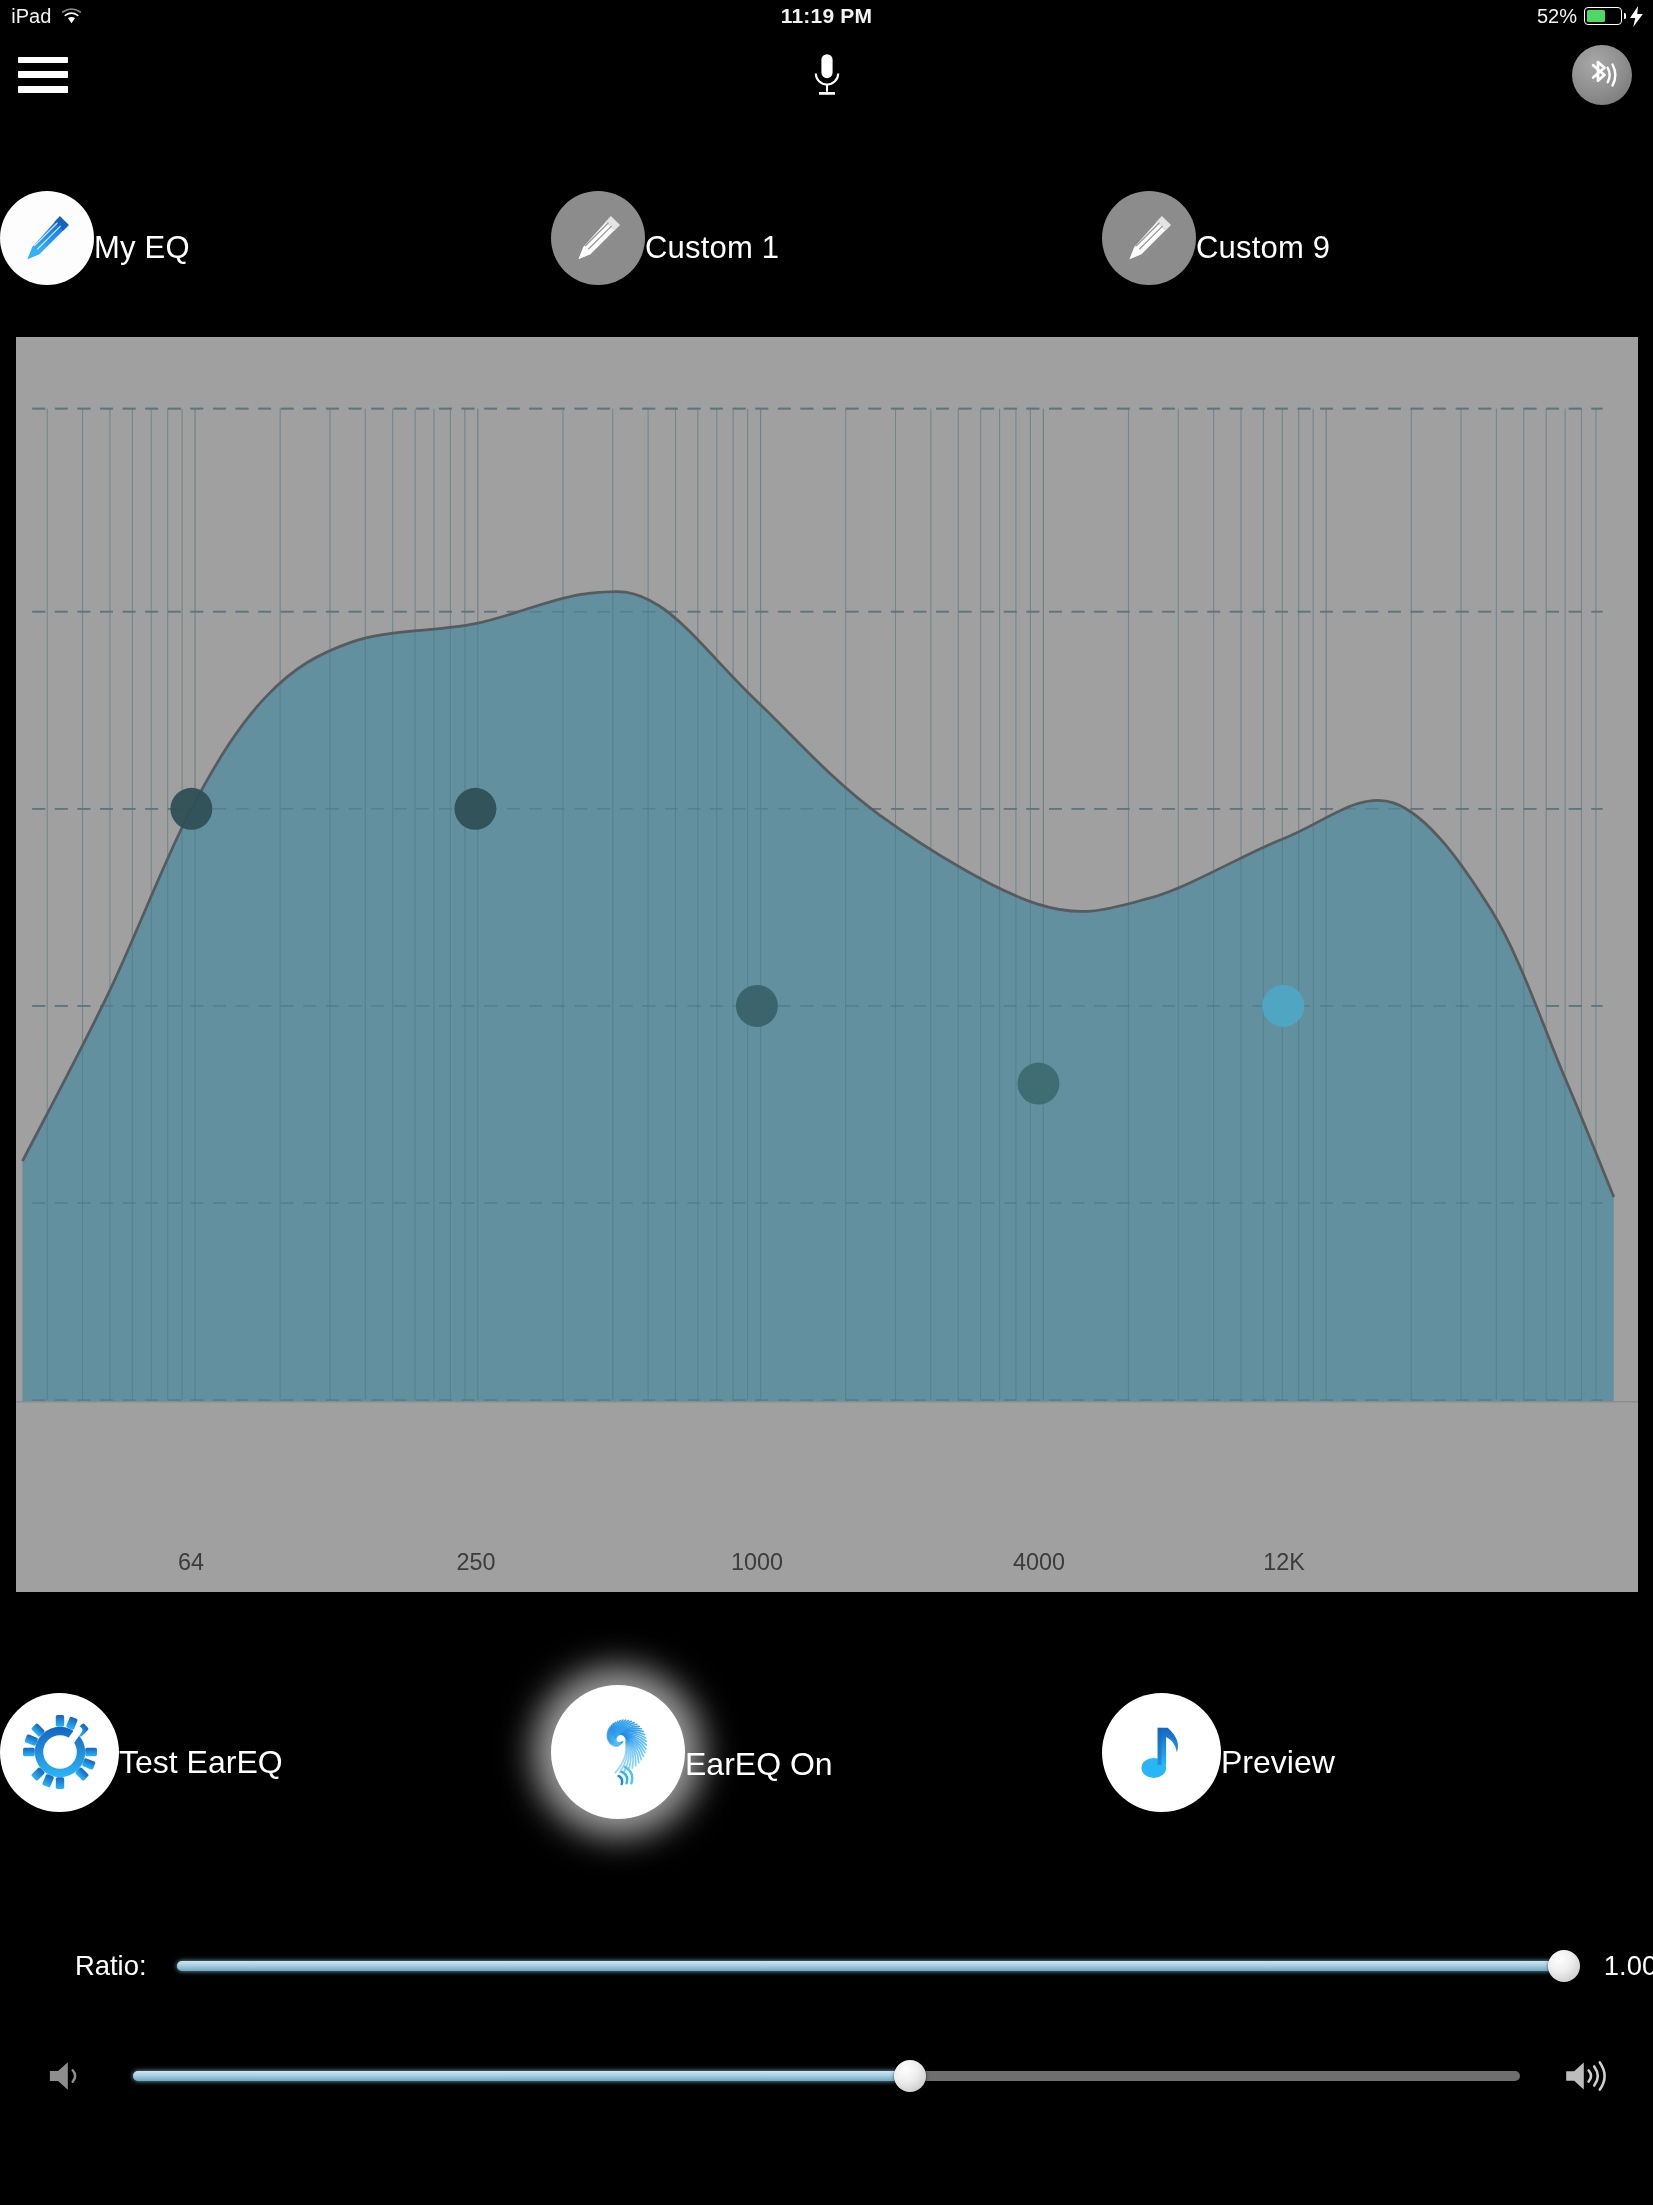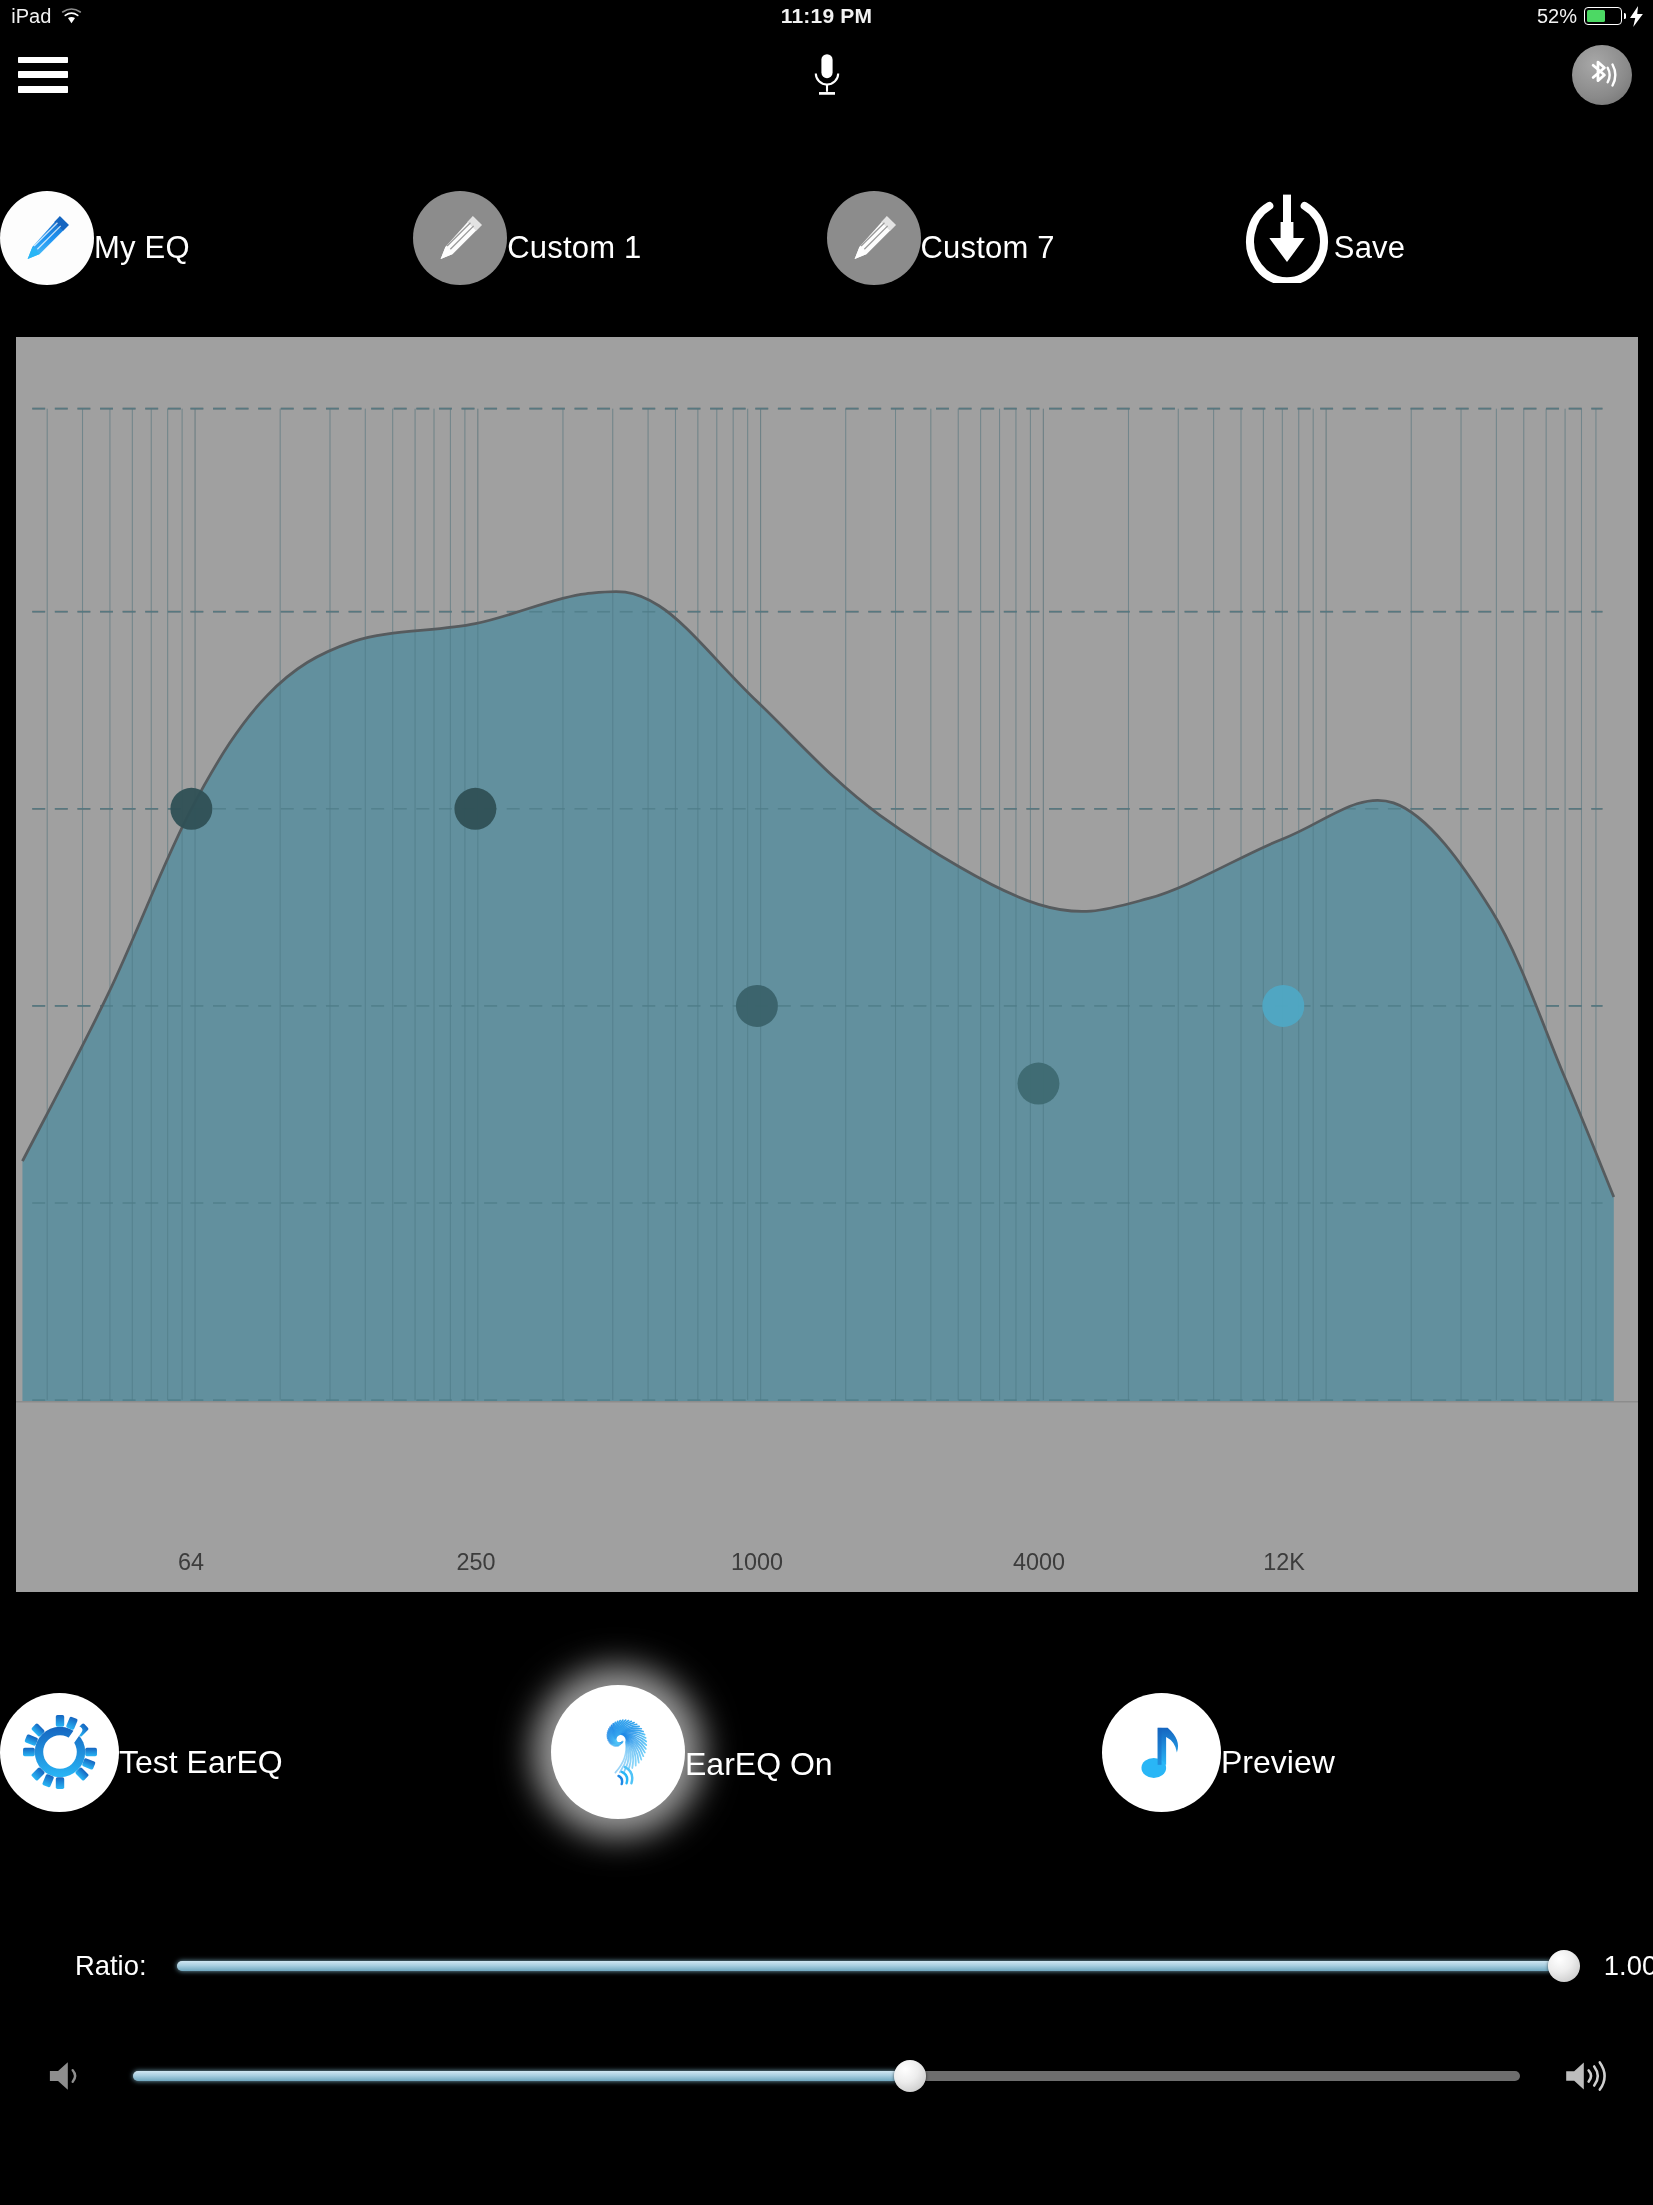--- a/index.html
+++ b/index.html
@@ -348,33 +348,23 @@
   <div class="preset">
     <div class="circle inactive">
       <svg viewBox="0 0 72 72" width="58" height="58">
         <path d="M52 9 L63 20 L27 56 L12 62 L18 47 Z" fill="#fdfdfd"></path>
         <path d="M52 9 L63 20 L56 27 L45 16 Z" fill="#e3e3e3"></path>
         <path d="M18 47 L27 56 L12 62 Z" fill="#ffffff"></path>
         <line x1="24" y1="50" x2="53" y2="21" stroke="#9a9a9a" stroke-width="1.6"></line>
         <line x1="20" y1="46" x2="49" y2="17" stroke="#9a9a9a" stroke-width="1.6"></line>
       </svg>
     </div>
-    <div class="label">Custom 7</div>
-  </div>
-
-  <div class="preset">
-    <div class="circle bare">
-      <svg viewBox="0 0 104 112" width="84" height="90">
-        <path d="M30 16 A46 50 0 1 0 74 16" stroke="#fff" stroke-width="10" fill="none" stroke-linecap="round"></path>
-        <path d="M52 2 L52 50" stroke="#fff" stroke-width="10" stroke-linecap="butt"></path>
-        <path d="M52 86 L30 56 L44 56 L44 36 L60 36 L60 56 L74 56 Z" fill="#fff"></path>
-      </svg>
-    </div>
-    <div class="label">Save</div>
-  </div>
+    <div class="label">Custom 9</div>
+  </div>
+
 </div>
 
 <div class="graph-wrap">
   <svg class="graph-svg" id="eq-svg" viewBox="0 0 2010 1555" preserveAspectRatio="none">
       <rect x="0" y="0" width="2010" height="1555" fill="#a0a0a0"></rect>
       <g stroke="#8a8a8a" stroke-width="1.4" opacity="0.85">
         <line x1="38.66461492689021" y1="88.8" x2="38.66461492689021" y2="1317.2" stroke-opacity="0.45"></line>
         <line x1="82.44430151508415" y1="88.8" x2="82.44430151508415" y2="1317.2" stroke-opacity="0.45"></line>
         <line x1="116.40246462707337" y1="88.8" x2="116.40246462707337" y2="1317.2" stroke-opacity="0.45"></line>
         <line x1="144.14830414597074" y1="88.8" x2="144.14830414597074" y2="1317.2" stroke-opacity="0.45"></line>

